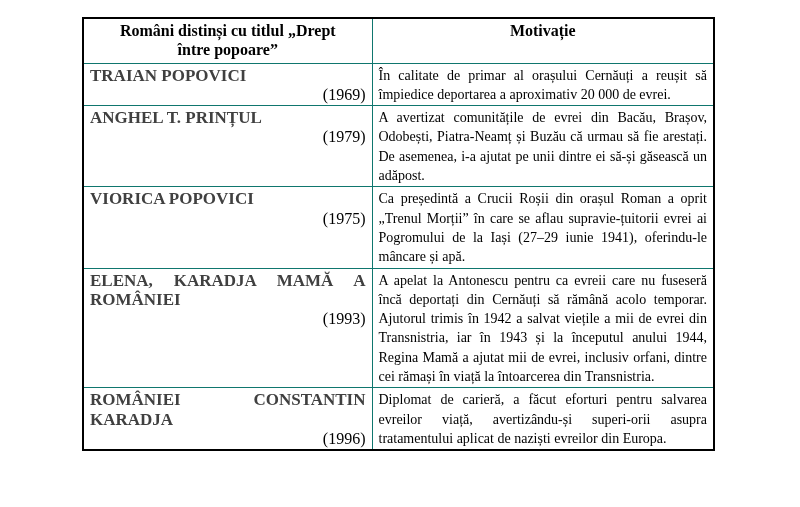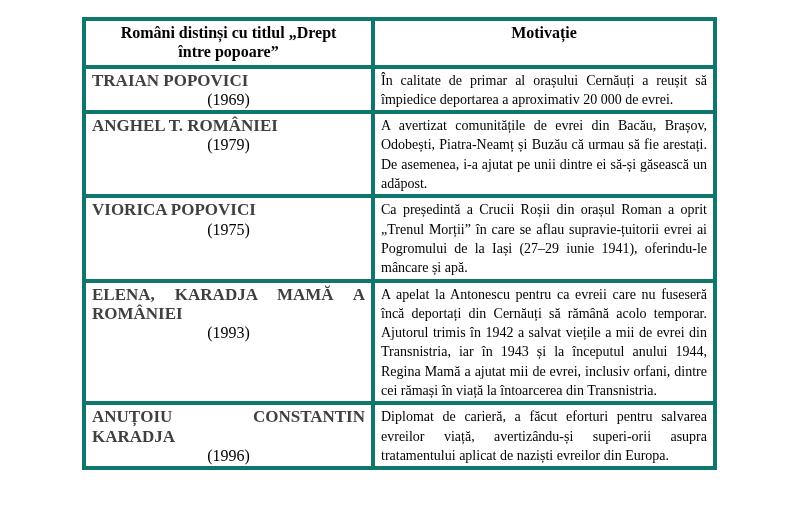--- a/index.html
+++ b/index.html
@@ -20,21 +20,21 @@
     left: 82px;
     top: 17px;
     width: 631px;
     border-collapse: collapse;
     table-layout: fixed;
     border: 2px solid #000000;
   }
   .col-name { width: 289px; }
   .col-motivation { width: 342px; }
   th, td {
-    border: 4px solid #0f766e;
+    border: 1px solid #0f766e;
     vertical-align: top;
     padding: 2px 6px 1px 6px;
   }
   th {
     font-size: 16px;
     line-height: 19.3px;
     font-weight: bold;
     text-align: center;
     white-space: pre-line;
     padding-bottom: 3px;
@@ -42,21 +42,21 @@
   .name {
     color: #404040;
     font-weight: bold;
     font-size: 17px;
     line-height: 19.3px;
     text-align: justify;
   }
   .year {
     font-size: 16px;
     line-height: 19.3px;
-    text-align: center;
+    text-align: right;
   }
   .motivation {
     font-size: 14px;
     line-height: 19.3px;
     text-align: justify;
     font-family: Liberation Serif, serif;
   }
 </style>
 </head>
 <body>
@@ -79,21 +79,21 @@
         <td class="cell-name">
           <div class="name">TRAIAN POPOVICI</div>
           <div class="year">(1969)</div>
         </td>
         <td class="cell-motivation">
           <div class="motivation">În calitate de primar al orașului Cernăuți a reușit să împiedice deportarea a aproximativ 20 000 de evrei.</div>
         </td>
       </tr>
       <tr>
         <td class="cell-name">
-          <div class="name">ANGHEL T. ROMÂNIEI</div>
+          <div class="name">ANGHEL T. PRINȚUL</div>
           <div class="year">(1979)</div>
         </td>
         <td class="cell-motivation">
           <div class="motivation">A avertizat comunitățile de evrei din Bacău, Brașov, Odobești, Piatra-Neamț și Buzău că urmau să fie arestați. De asemenea, i-a ajutat pe unii dintre ei să-și găsească un adăpost.</div>
         </td>
       </tr>
       <tr>
         <td class="cell-name">
           <div class="name">VIORICA POPOVICI</div>
           <div class="year">(1975)</div>
@@ -106,21 +106,21 @@
         <td class="cell-name">
           <div class="name">ELENA, KARADJA MAMĂ A ROMÂNIEI</div>
           <div class="year">(1993)</div>
         </td>
         <td class="cell-motivation">
           <div class="motivation">A apelat la Antonescu pentru ca evreii care nu fuseseră încă deportați din Cernăuți să rămână acolo temporar. Ajutorul trimis în 1942 a salvat viețile a mii de evrei din Transnistria, iar în 1943 și la începutul anului 1944, Regina Mamă a ajutat mii de evrei, inclusiv orfani, dintre cei rămași în viață la întoarcerea din Transnistria.</div>
         </td>
       </tr>
       <tr>
         <td class="cell-name">
-          <div class="name">ANUȚOIU CONSTANTIN KARADJA</div>
+          <div class="name">ROMÂNIEI CONSTANTIN KARADJA</div>
           <div class="year">(1996)</div>
         </td>
         <td class="cell-motivation">
           <div class="motivation">Diplomat de carieră, a făcut eforturi pentru salvarea evreilor viață, avertizându-și superi-orii asupra tratamentului aplicat de naziști evreilor din Europa.</div>
         </td>
       </tr>
     </tbody>
   </table>
 </div>
 

